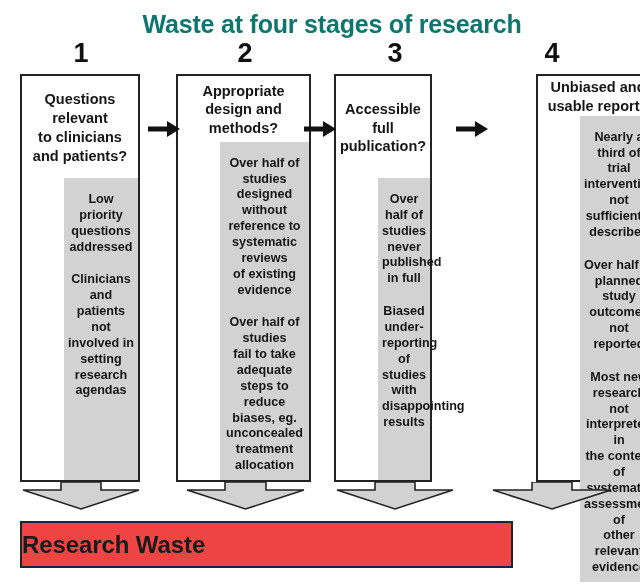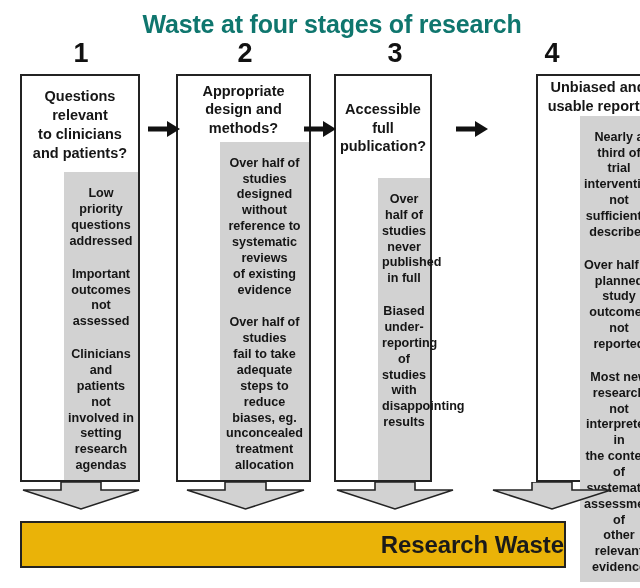--- a/index.html
+++ b/index.html
@@ -108,28 +108,28 @@
     top: 118px;
     width: 34px;
     height: 22px;
   }
 
   
   .waste-bar {
     position: absolute;
     left: 20px;
     top: 521px;
-    width: 546px;
+    width: 493px;
     height: 47px;
     box-sizing: border-box;
     border: 2px solid #232323;
-    background: #eab308;
+    background: #ef4444;
     display: flex;
     align-items: center;
-    justify-content: flex-end;
+    justify-content: flex-start;
   }
   .waste-bar-text {
     font-size: 24px;
     font-weight: bold;
     color: #1a1a1a;
     letter-spacing: -0.1px;
   }
 </style>
 </head>
 <body>
@@ -143,21 +143,20 @@
   <div class="stage-number" style="left:375px;">3</div>
   <div class="stage-number" style="left:532px;">4</div>
 
   <div class="stage-col" style="left:20px; width:120px;">
     <div class="stage-box">
       <div class="stage-head">
         <div class="stage-head-text">Questions<br>relevant<br>to clinicians<br>and patients?</div>
       </div>
       <div class="stage-body">
         <div class="stage-item">Low priority<br>questions<br>addressed</div>
-        <div class="stage-item">Important<br>outcomes<br>not assessed</div>
         <div class="stage-item">Clinicians and<br>patients<br>not involved in<br>setting research<br>agendas</div>
       </div>
     </div>
   </div>
 
   <div class="stage-col" style="left:176px; width:135px;">
     <div class="stage-box">
       <div class="stage-head">
         <div class="stage-head-text">Appropriate<br>design and<br>methods?</div>
       </div>

